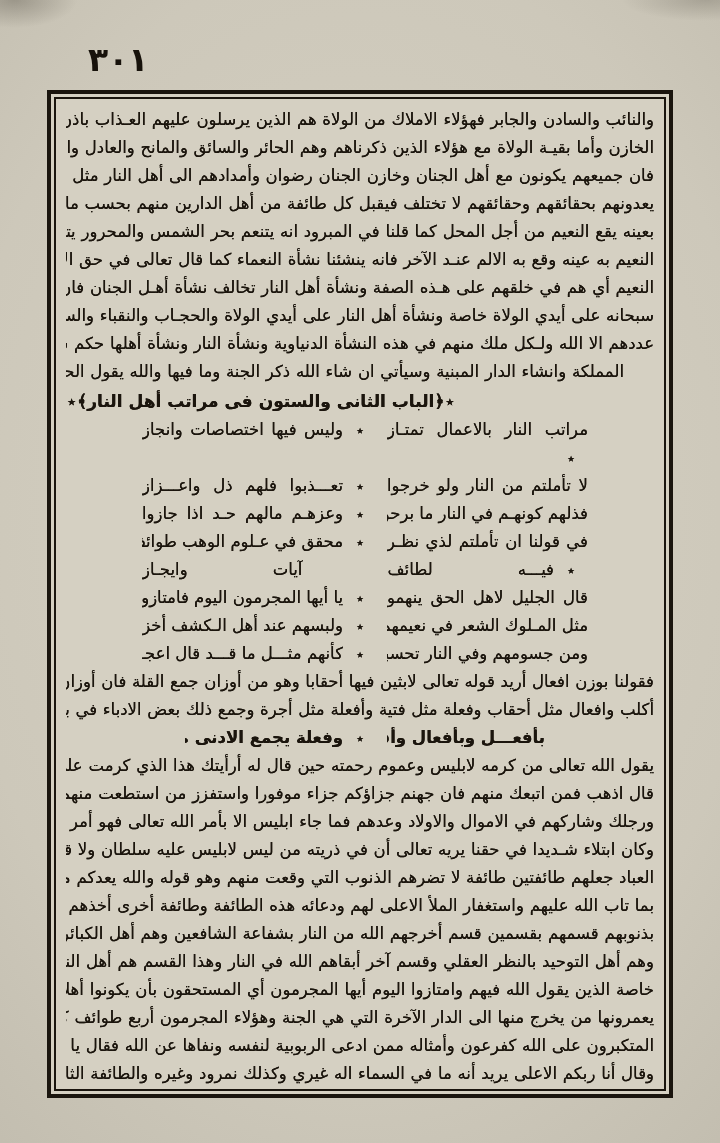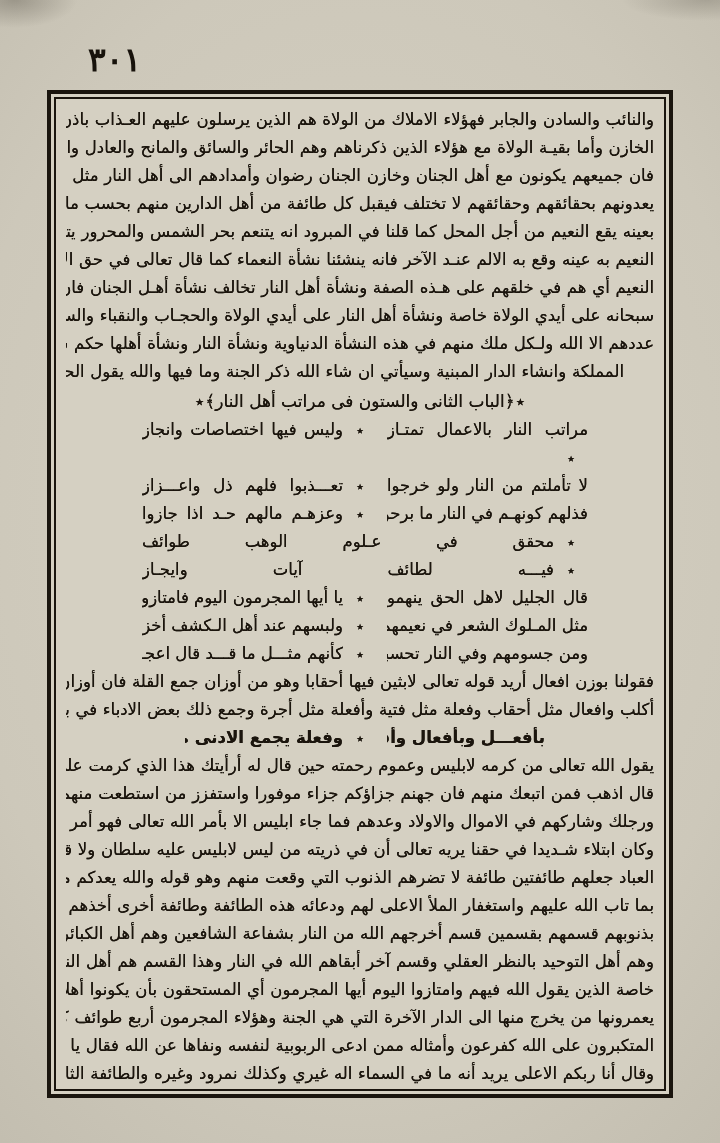--- a/index.html
+++ b/index.html
@@ -16,21 +16,20 @@
     direction:rtl;
   }
   .page-number{
     position:absolute;
     top:40px;left:88px;
     font-size:33px;
     font-weight:bold;
     letter-spacing:3px;
     color:#17120b;
     direction:rtl;
-    font-family:Liberation Serif, serif;
   }
   .frame-outer{
     position:absolute;
     top:90px;left:47px;
     width:626px;height:1008px;
     border:4px solid #1a150e;
     box-sizing:border-box;
     background:#d5d0c2;
   }
   .frame-inner{
@@ -55,22 +54,22 @@
     text-align-last:justify;
     word-spacing:.5px;
     overflow:hidden;
   }
   .line.line-inset{
     padding:0 30px;
   }
   .heading{
     height:30px;
     line-height:30px;
-    text-align:center;
-    font-weight:normal;
+    text-align:left;
+    font-weight:bold;
     font-size:17px;
   }
   .heading .orn{padding:0 1px;}
   .poem{width:456px;margin:0 auto;}
   .verse{
     display:flex;
     align-items:baseline;
     height:28px;
     line-height:28px;
   }
@@ -132,20 +131,21 @@
             <span class="hemi">لا تأملتم من النار ولو خرجوا</span>
             <span class="sep">٭</span>
             <span class="hemi">تعـــذبوا فلهم ذل واعـــزاز</span>
           </div>
           <div class="verse">
             <span class="hemi">فذلهم كونهـم في النار ما برحوا</span>
             <span class="sep">٭</span>
             <span class="hemi">وعزهـم مالهم حـد اذا جازوا</span>
           </div>
           <div class="verse">
+            <span class="hemi">في قولنا ان تأملتم لذي نظـر</span>
             <span class="sep">٭</span>
             <span class="hemi">محقق في عـلوم الوهب طوائف</span>
           </div>
           <div class="verse">
             <span class="sep">٭</span>
             <span class="hemi">فيـــه لطائف آيات وايجـاز</span>
           </div>
           <div class="verse">
             <span class="hemi">قال الجليل لاهل الحق ينهمو</span>
             <span class="sep">٭</span>

